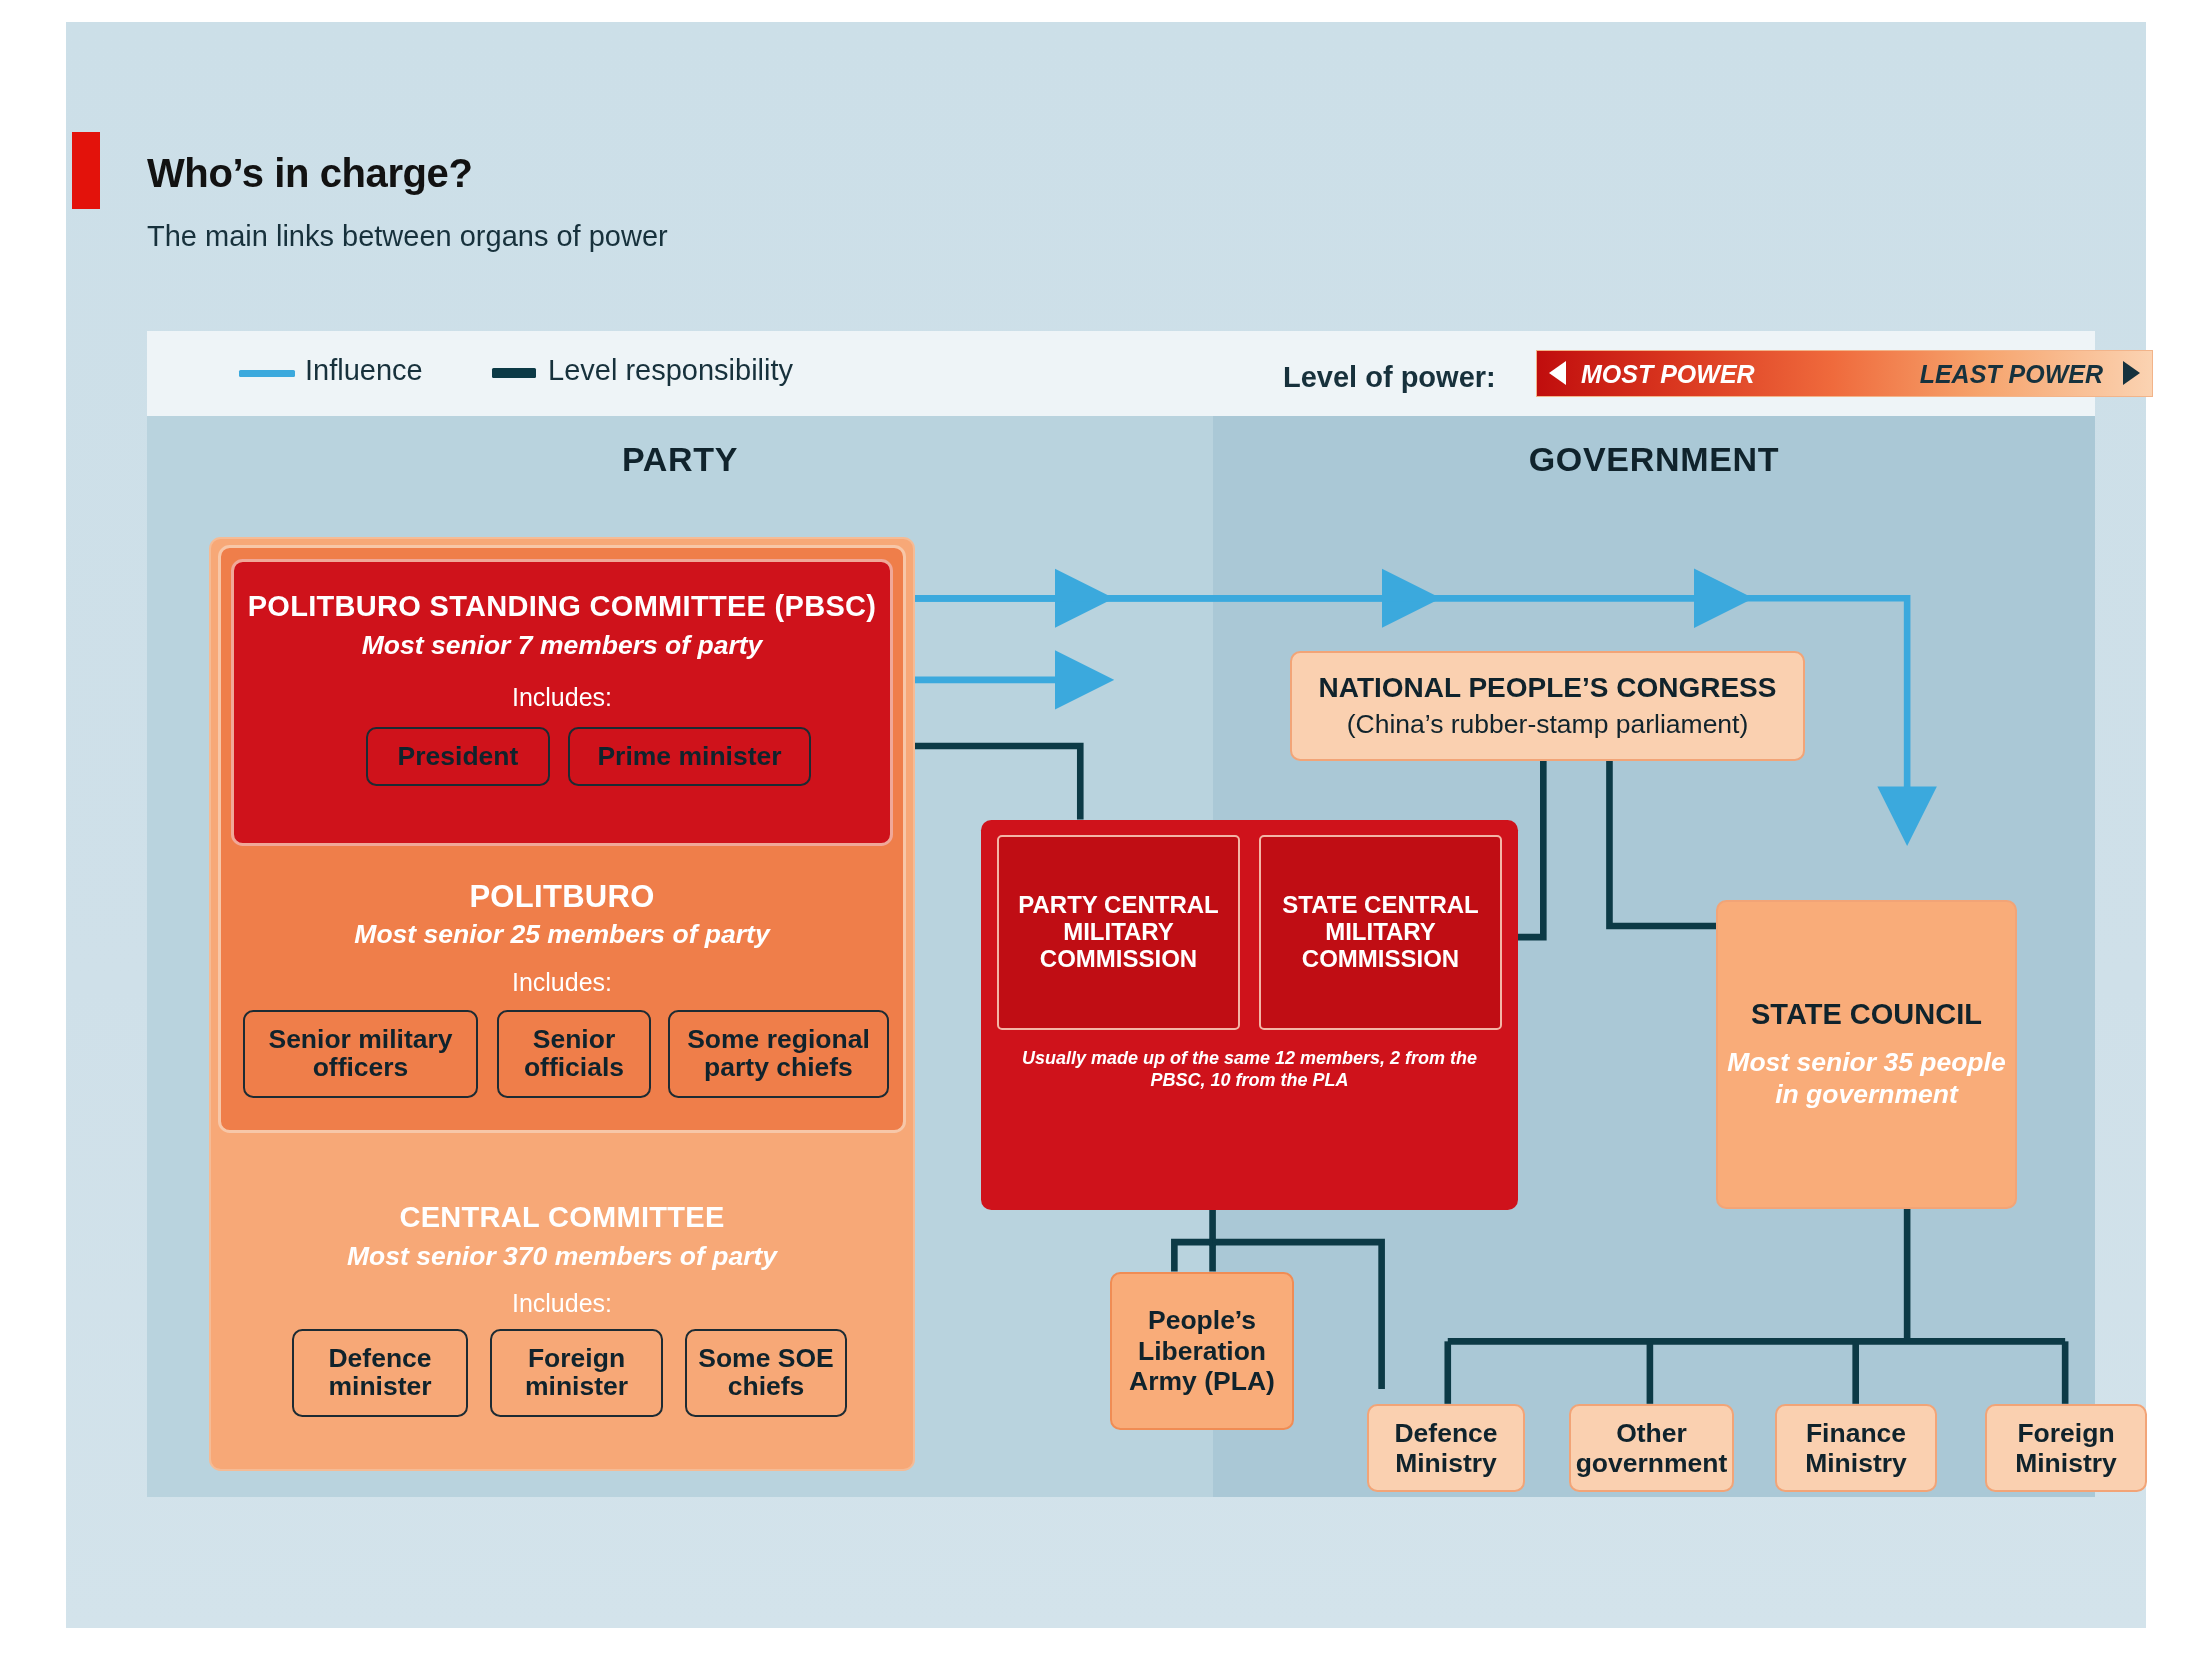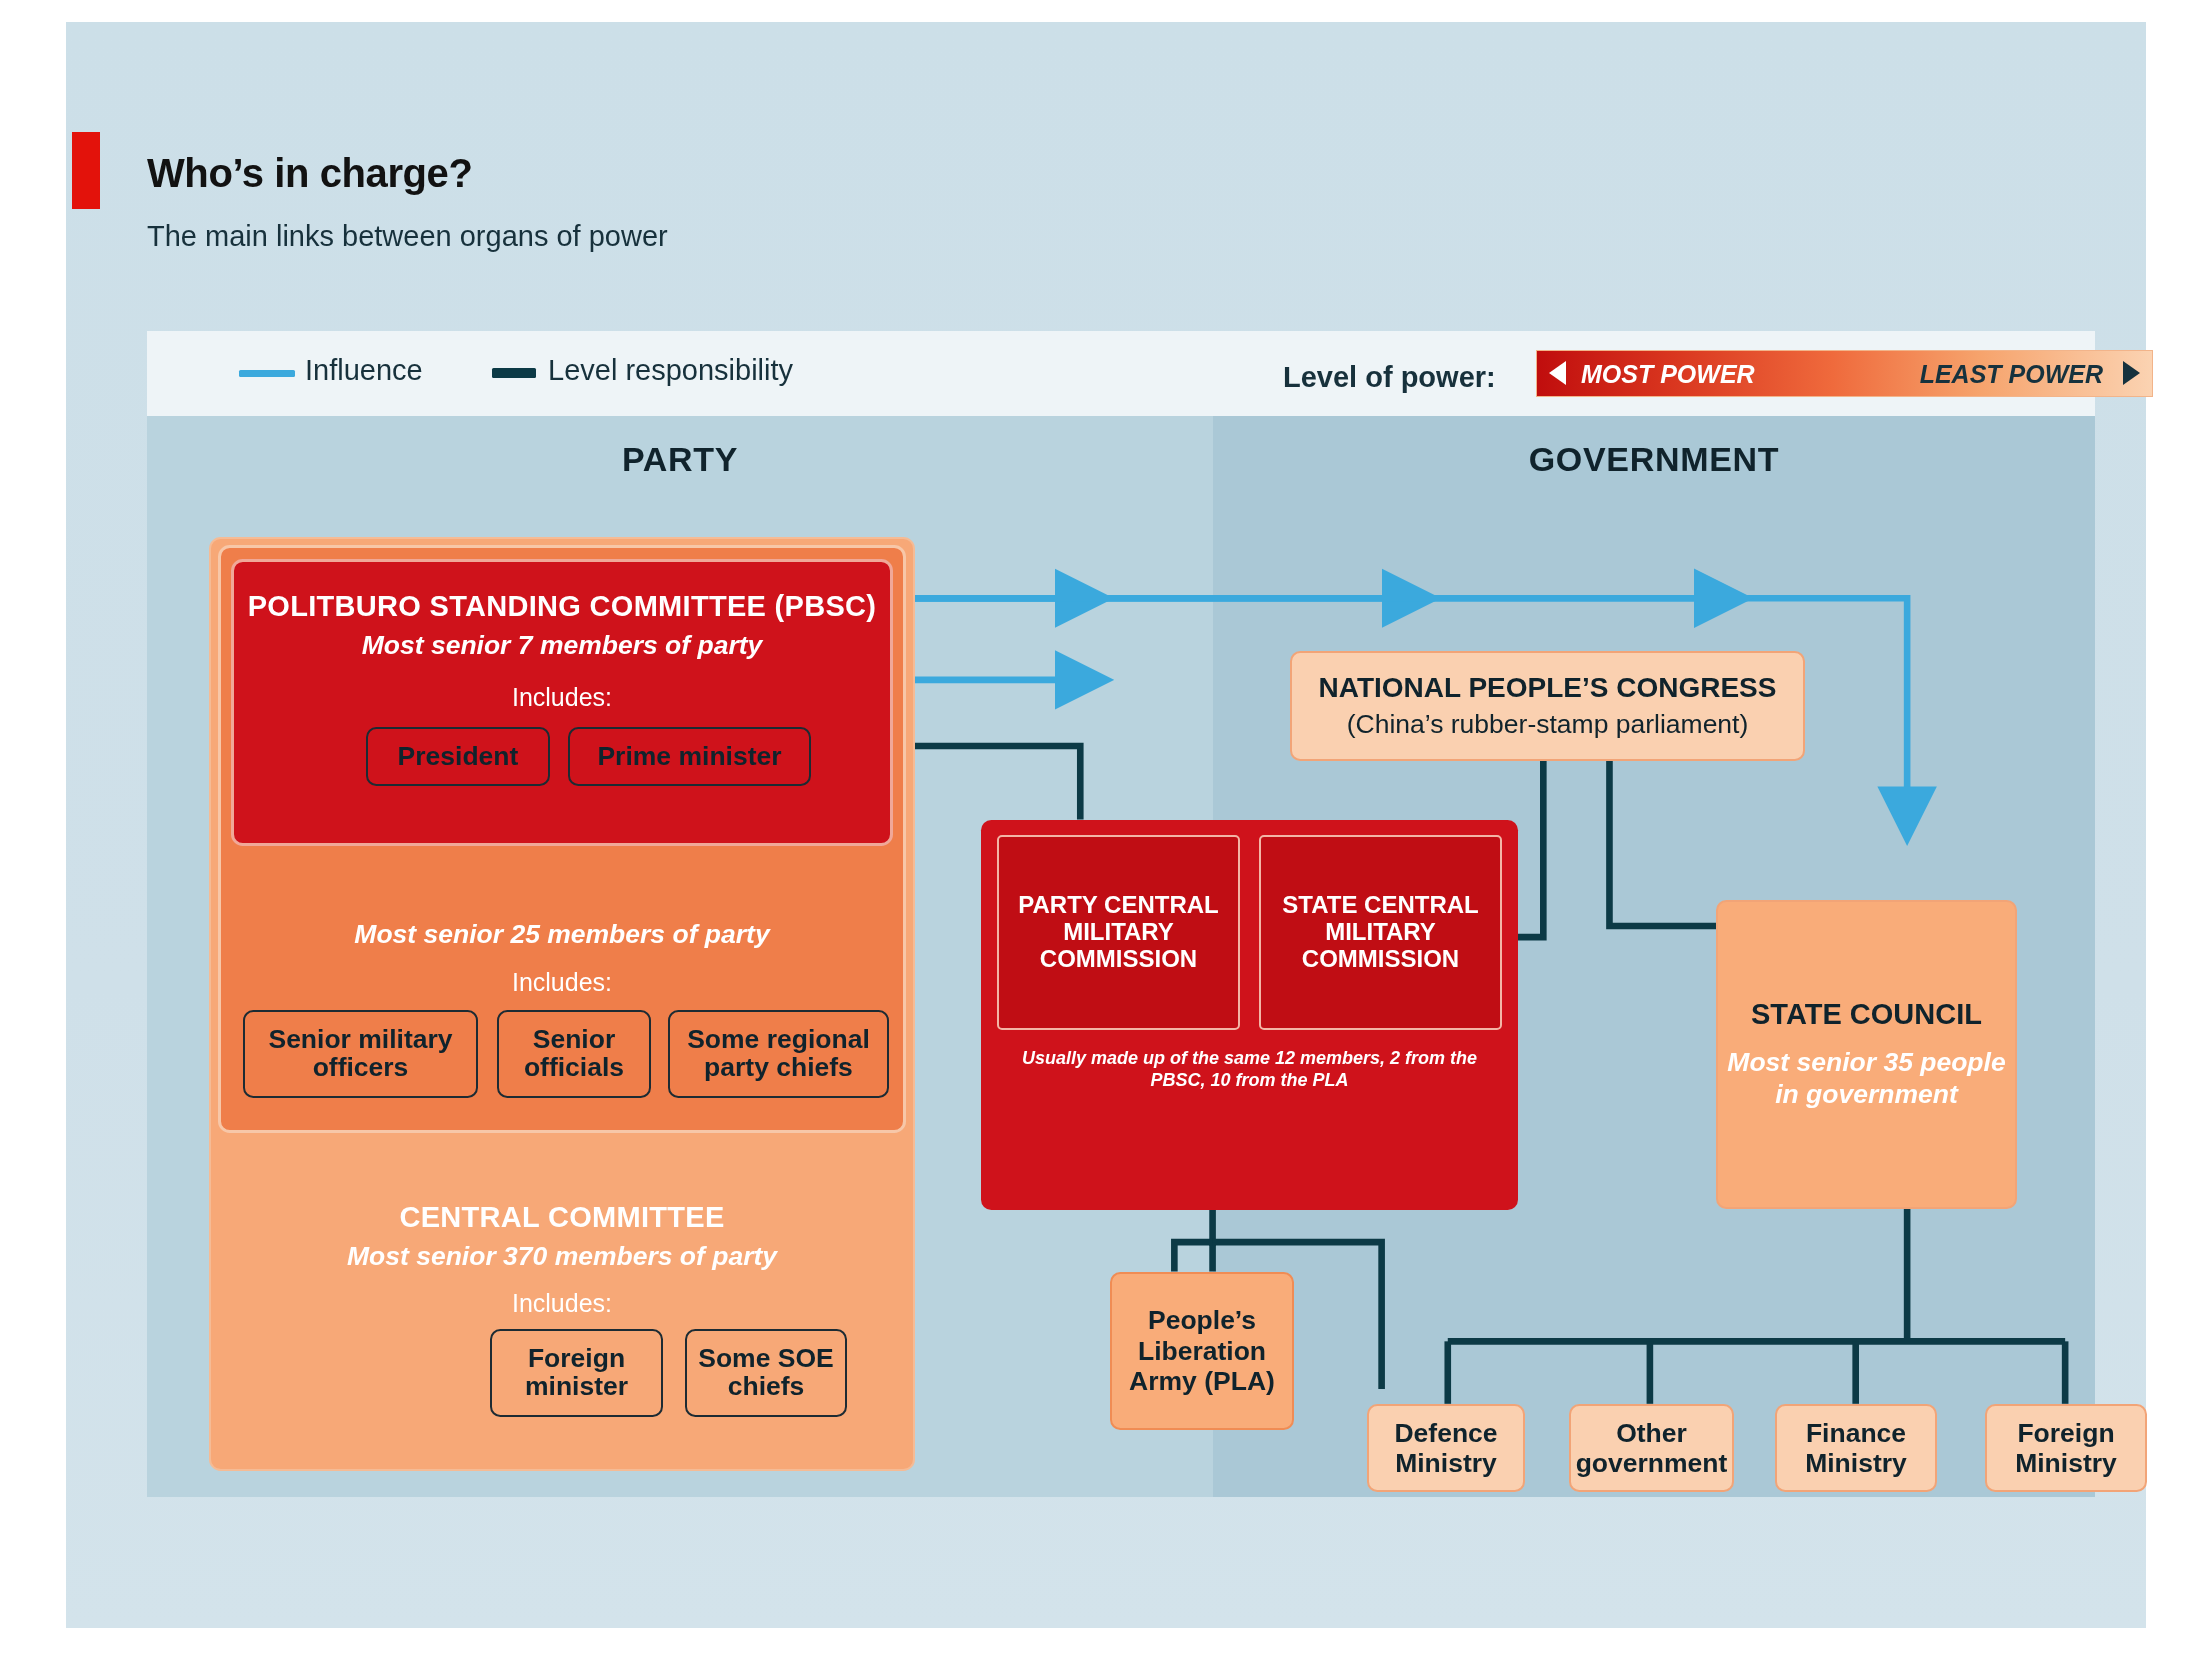--- a/index.html
+++ b/index.html
@@ -329,29 +329,33 @@
       <path d="M2155,1795 L2155,1880" stroke="#0c3a46" stroke-width="9" fill="none"></path>
       <path d="M2435,1795 L2435,1880" stroke="#0c3a46" stroke-width="9" fill="none"></path>
       <path d="M2720,1795 L2720,1880" stroke="#0c3a46" stroke-width="9" fill="none"></path>
     </svg>
 
     <div class="box central-committee">
       <div class="b-title" style="position:absolute; left:0; right:0; top:662px; font-size:29px;">CENTRAL COMMITTEE</div>
       <div class="b-sub" style="position:absolute; left:0; right:0; top:702px; font-size:26.5px;">Most senior 370 members of party</div>
       <div class="includes" style="position:absolute; left:0; right:0; top:750px; font-size:25px;">Includes:</div>
 
+      <div class="pill" style="left:81px; top:790px; width:176px; height:88px; font-size:26.5px;">
+        <span>Defence minister</span>
+      </div>
       <div class="pill" style="left:279px; top:790px; width:173px; height:88px; font-size:26.5px;">
         <span>Foreign minister</span>
       </div>
       <div class="pill" style="left:474px; top:790px; width:162px; height:88px; font-size:26.5px;">
         <span>Some SOE chiefs</span>
       </div>
     </div>
 
     <div class="box politburo">
+      <div class="b-title" style="position:absolute; left:0; right:0; top:331px; font-size:31px;">POLITBURO</div>
       <div class="b-sub" style="position:absolute; left:0; right:0; top:371px; font-size:26.5px;">Most senior 25 members of party</div>
       <div class="includes" style="position:absolute; left:0; right:0; top:420px; font-size:25px;">Includes:</div>
 
       <div class="pill" style="left:22px; top:462px; width:235px; height:88px; font-size:26.5px;">
         <span>Senior military officers</span>
       </div>
       <div class="pill" style="left:276px; top:462px; width:154px; height:88px; font-size:26.5px;">
         <span>Senior officials</span>
       </div>
       <div class="pill" style="left:447px; top:462px; width:221px; height:88px; font-size:26.5px;">

